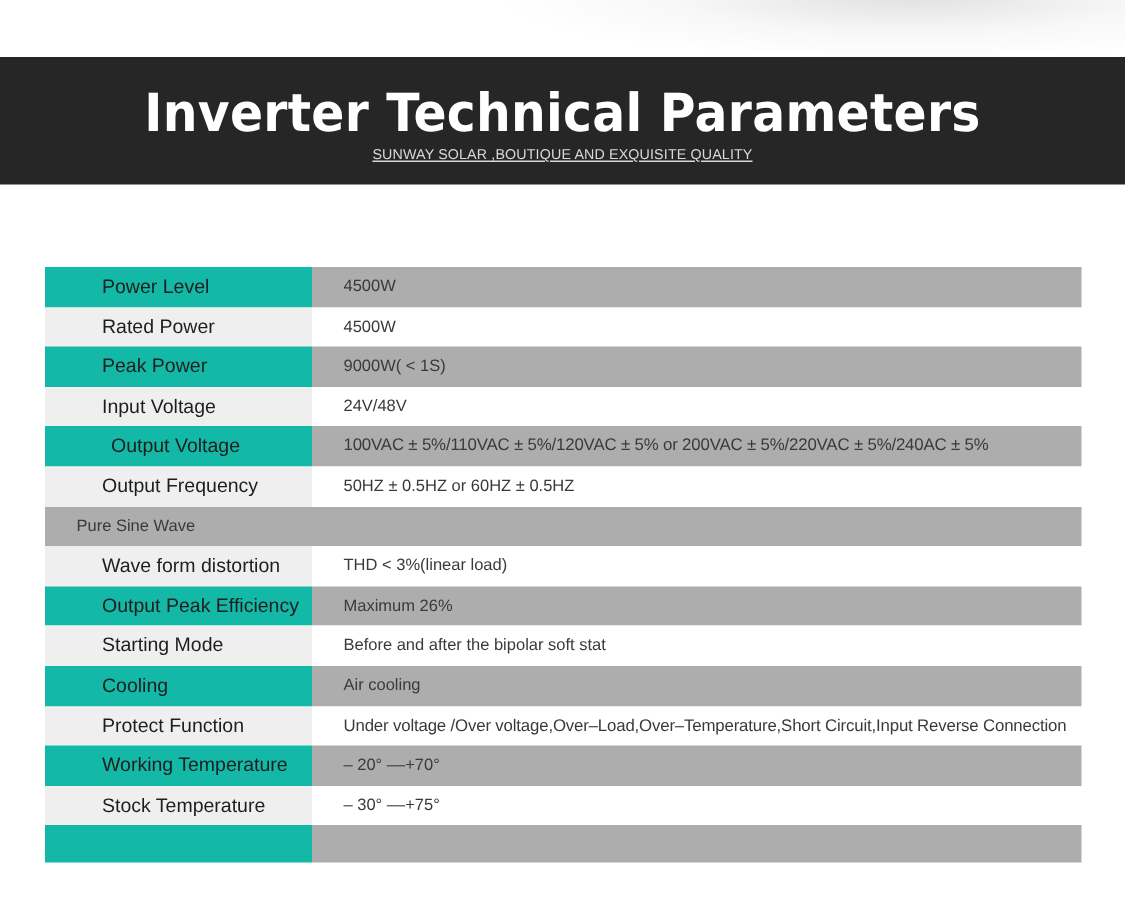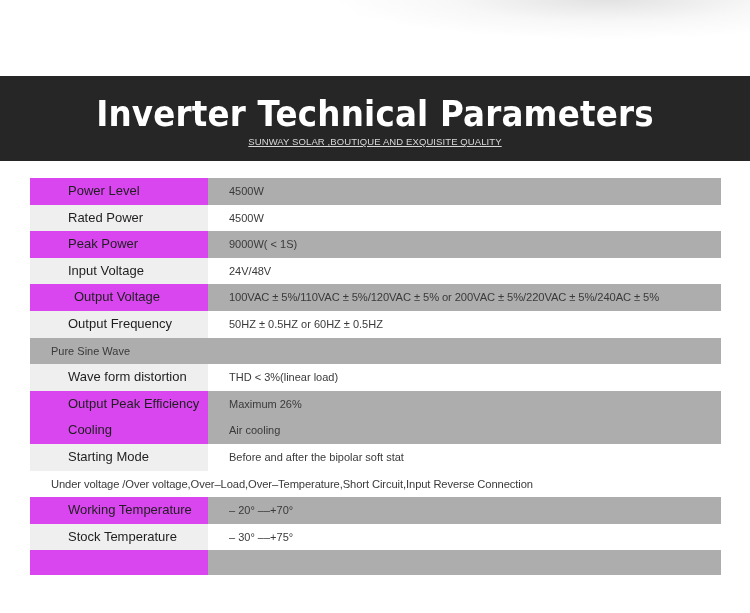--- a/index.html
+++ b/index.html
@@ -1,30 +1,30 @@
 <!DOCTYPE html>
 <html><head>
 <meta charset="utf-8">
 <style>
   html, body { margin:0; padding:0; }
   body { width:750px; height:613px; background:#ffffff; position:relative; overflow:hidden;
          font-family:"Liberation Sans", sans-serif; }
   .top-shade { position:absolute; left:330px; top:-30px; width:460px; height:70px;
                background:radial-gradient(ellipse at 60% 40%, rgba(200,200,200,0.55) 0%, rgba(230,230,230,0.3) 40%, rgba(255,255,255,0) 70%); }
-  .banner { position:absolute; left:0; top:38px; width:750px; height:85px; background:#262626; text-align:center;margin-top:38px; }
+  .banner { position:absolute; left:0; top:38px; width:750px; height:85px; background:#262626; text-align:center; }
   .banner .title { position:absolute; left:0; right:0; top:17px; color:#ffffff; font-family:"DejaVu Sans", sans-serif;
                    font-weight:bold; font-size:35px; letter-spacing:0.2px; line-height:42px; transform:scaleX(0.93); }
   .banner .subtitle { position:absolute; left:0; right:0; top:60px; color:#d8d8d8; font-size:9.5px; line-height:12px; letter-spacing:0.1px;text-decoration:underline; }
   .table { position:absolute; left:30px; top:178px; width:691px; }
   .row { display:flex; height:26.6px; }
   .row .label { width:178px; box-sizing:border-box; padding-left:38px; font-size:13px; color:#1e1e1e;
                 line-height:26.6px; white-space:nowrap; }
   .row .value { flex:1; box-sizing:border-box; padding-left:21px; font-size:11px; color:#3a3a3a;
                 line-height:26.6px; white-space:nowrap; }
-  .row.dark .label { background:#d946ef; }
+  .row.dark .label { background:#14b8a6; }
   .row.dark .value { background:#adadad; }
   .row.light .label { background:#efefef; }
   .row.light .value { background:#ffffff; }
   .row .label.indent { padding-left:44px; }
   .row .value.small { font-size:11.2px; letter-spacing:-0.1px; }
   .row.footer { height:25px; }
 </style>
 </head>
 <body>
 
@@ -64,29 +64,30 @@
     <div class="value">Pure Sine Wave</div>
   </div>
   <div class="row light">
     <div class="label">Wave form distortion</div>
     <div class="value">THD &lt; 3%(linear load)</div>
   </div>
   <div class="row dark">
     <div class="label">Output Peak Efficiency</div>
     <div class="value">Maximum 26%</div>
   </div>
+  <div class="row light">
+    <div class="label">Starting Mode</div>
+    <div class="value">Before and after the bipolar soft stat</div>
+  </div>
   <div class="row dark">
     <div class="label">Cooling</div>
     <div class="value">Air cooling</div>
   </div>
   <div class="row light">
-    <div class="label">Starting Mode</div>
-    <div class="value">Before and after the bipolar soft stat</div>
-  </div>
-  <div class="row light">
+    <div class="label">Protect Function</div>
     <div class="value small">Under voltage /Over voltage,Over–Load,Over–Temperature,Short Circuit,Input Reverse Connection</div>
   </div>
   <div class="row dark">
     <div class="label">Working Temperature</div>
     <div class="value">– 20°  ––+70°</div>
   </div>
   <div class="row light">
     <div class="label">Stock Temperature</div>
     <div class="value">– 30°  ––+75°</div>
   </div>

